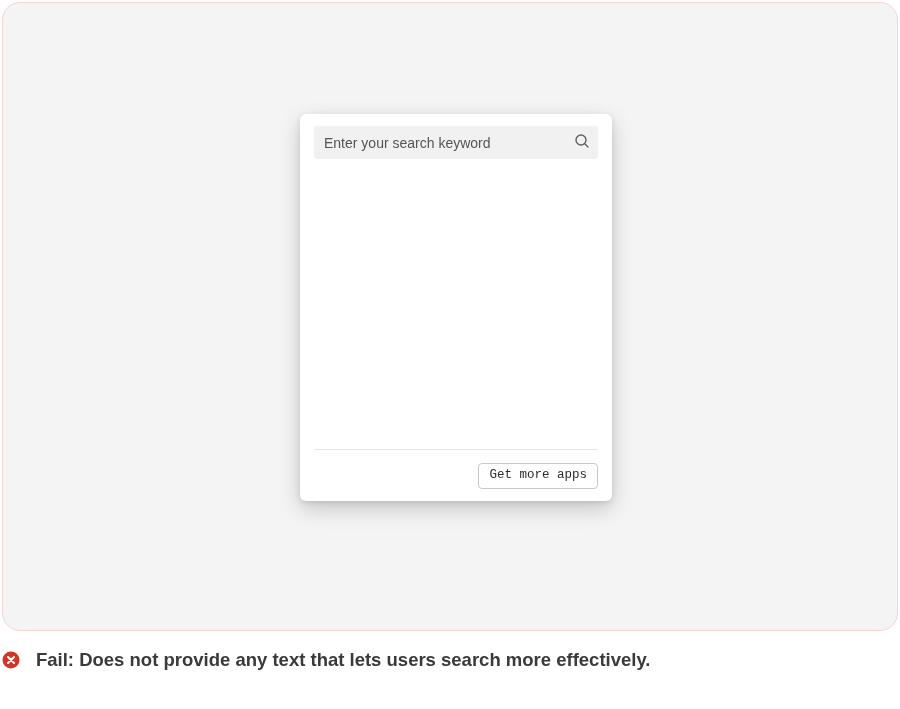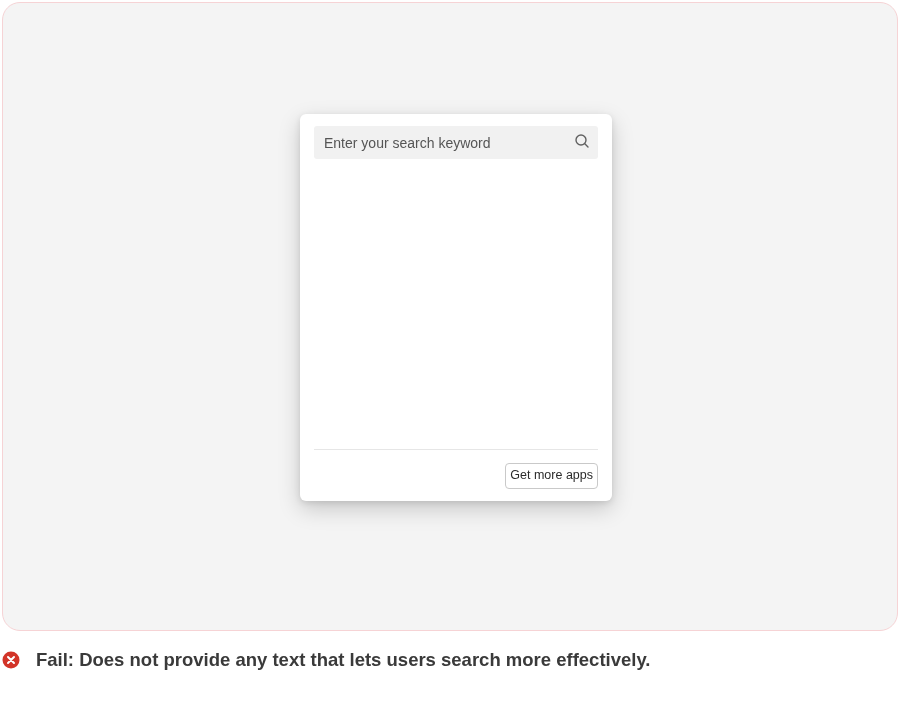--- a/index.html
+++ b/index.html
@@ -86,27 +86,27 @@
     right: 14px;
     bottom: 12px;
     height: 40px;
     border-top: 1px solid #e6e6e6;
     display: flex;
     align-items: flex-end;
     justify-content: flex-end;
     padding-top: 8px;
   }
   .get-more-btn {
-    font-family: Liberation Sans, sans-serif;
+    font-family: Liberation Mono, monospace;
     font-size: 12.5px;
     color: #2b2b2b;
     background: #ffffff;
     border: 1px solid #c9c9c9;
     border-radius: 4px;
-    padding: 5px 4px;
+    padding: 5px 10px;
     cursor: pointer;
     line-height: 1.1;
   }
   .caption-row {
     position: absolute;
     left: 2px;
     top: 648px;
     width: 896px;
     display: flex;
     align-items: center;

